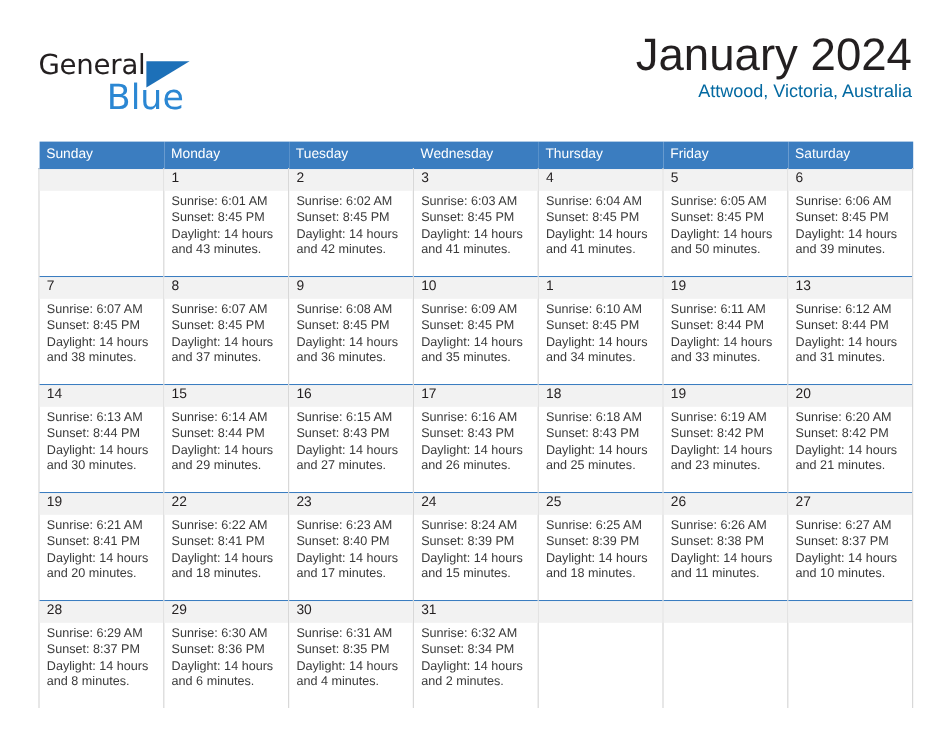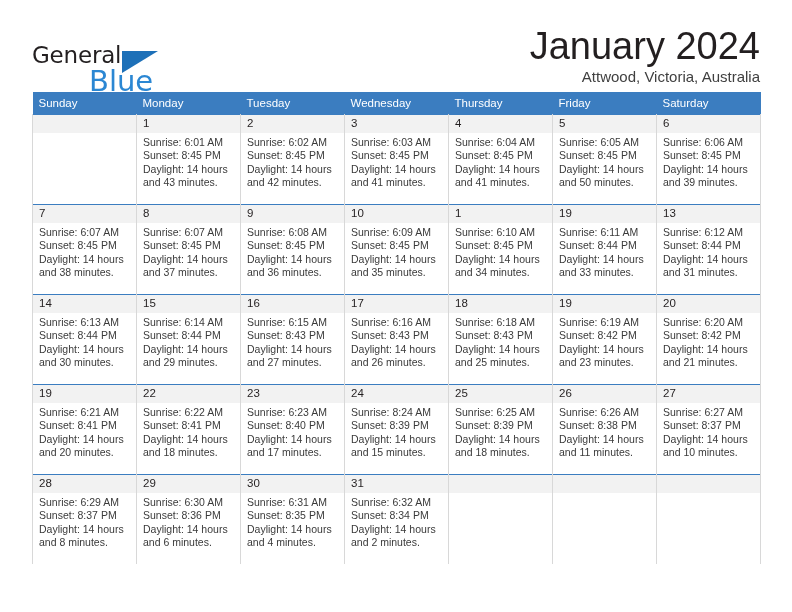--- a/index.html
+++ b/index.html
@@ -71,31 +71,31 @@
   }
   .month-title {
     font-size: 38px;
     font-weight: normal;
     color: #231f20;
     line-height: 36px;
     white-space: nowrap;
   }
   .location {
     font-size: 15px;
-    color: #404040;
+    color: #0369a1;
     line-height: 22px;
     margin-top: 2px;
     white-space: nowrap;
   }
 
   
   .calendar {
     position: absolute;
     left: 32px;
-    top: 92px;
+    top: 118px;
     width: 729px;
     border-collapse: collapse;
     table-layout: fixed;
     padding-left: 24px;
   }
   .dow-row th {
     background: #3b7dc0;
     color: #ffffff;
     font-size: 11.5px;
     font-weight: normal;

